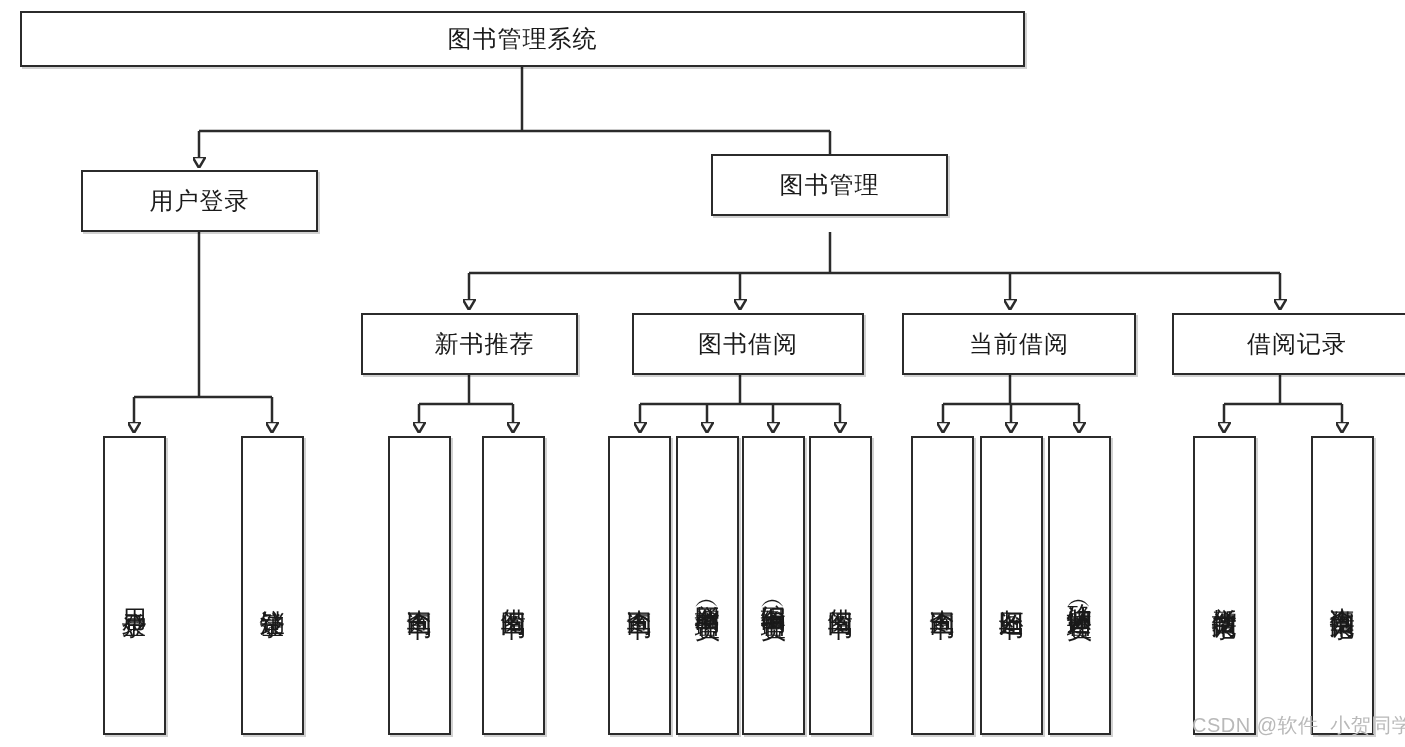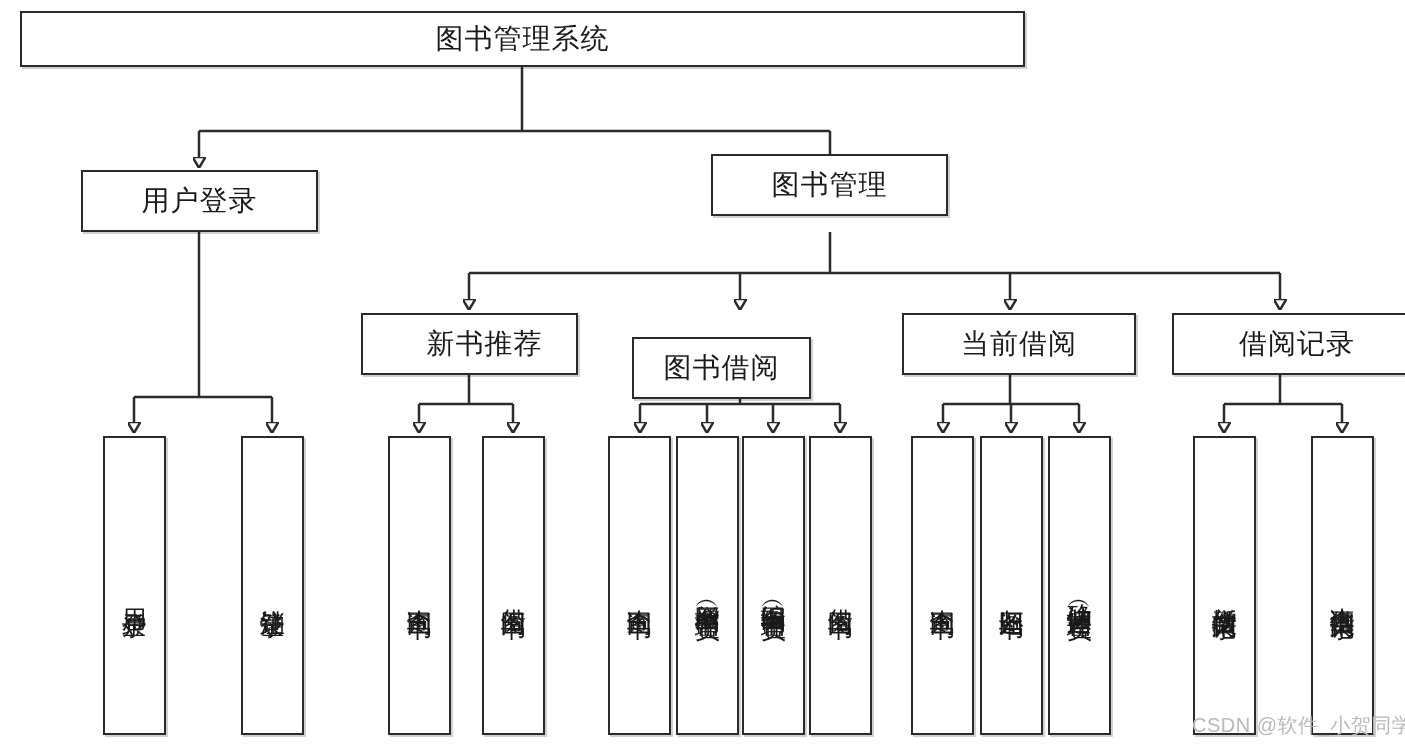--- a/index.html
+++ b/index.html
@@ -16,21 +16,21 @@
     box-sizing:border-box;
     border:2.5px solid #2b2b2b;
     background:#ffffff;
     display:flex;
     align-items:center;
     justify-content:center;
     color:#1a1a1a;
     box-shadow:2px 2px 0 rgba(0,0,0,0.18);
   }
   .node.h{
-    font-size:28px;
+    font-size:24px;
     letter-spacing:1px;
   }
   .node.v{
     writing-mode:vertical-rl;
     text-orientation:upright;
     font-size:25px;
     letter-spacing:2px;
     padding-top:14px;
     line-height:1.05;
   }
@@ -111,21 +111,21 @@
   <div class="node h" style="left:81px;top:170px;width:237px;height:62px;">
     <span class="lbl">用户登录</span>
   </div>
   <div class="node h" style="left:711px;top:154px;width:237px;height:62px;">
     <span class="lbl">图书管理</span>
   </div>
 
   <div class="node h" style="left:361px;top:313px;width:217px;height:62px;padding-left:30px;">
     <span class="lbl">新书推荐</span>
   </div>
-  <div class="node h" style="left:632px;top:313px;width:179px;height:62px;margin-top:24px;">
+  <div class="node h" style="left:632px;top:313px;width:232px;height:62px;">
     <span class="lbl">图书借阅</span>
   </div>
   <div class="node h" style="left:902px;top:313px;width:234px;height:62px;">
     <span class="lbl">当前借阅</span>
   </div>
   <div class="node h" style="left:1172px;top:313px;width:250px;height:62px;">
     <span class="lbl">借阅记录</span>
   </div>
 
   <div class="node v" style="left:103px;top:436px;width:63px;height:299px;">

